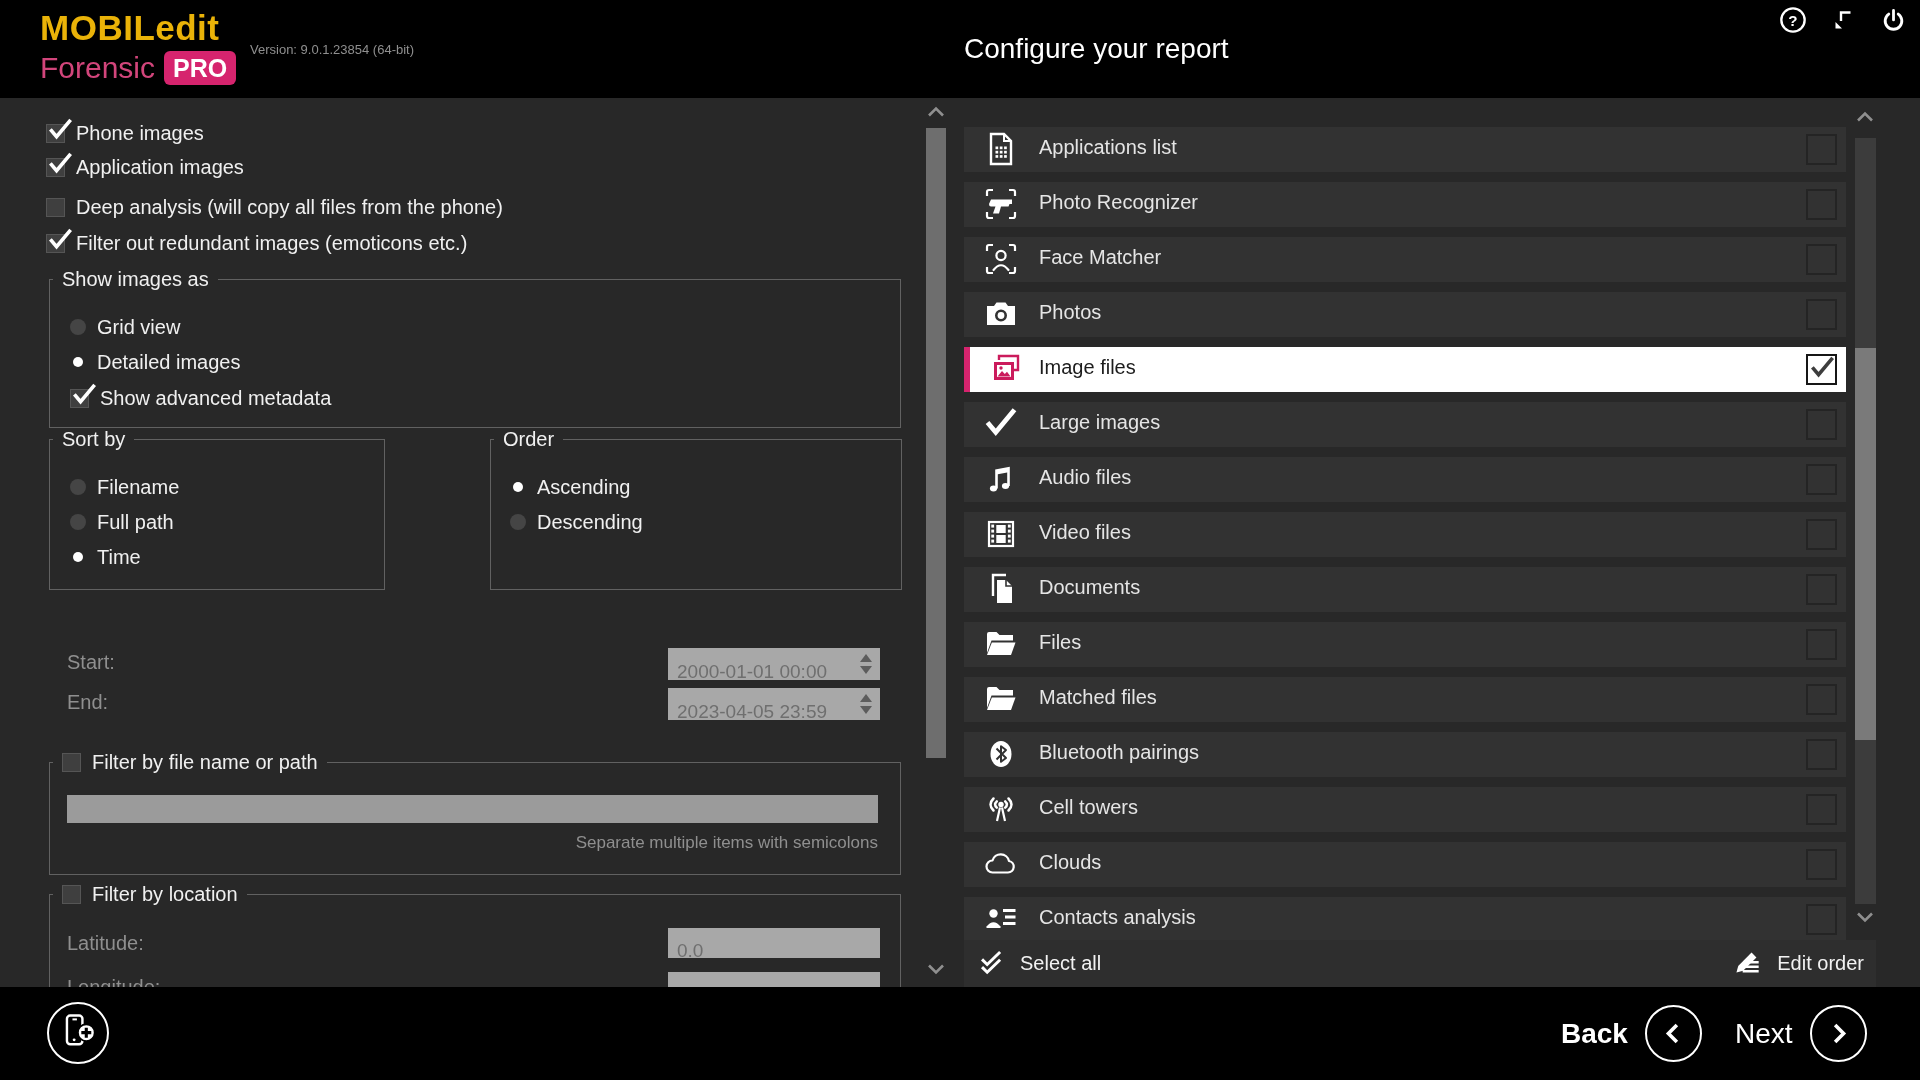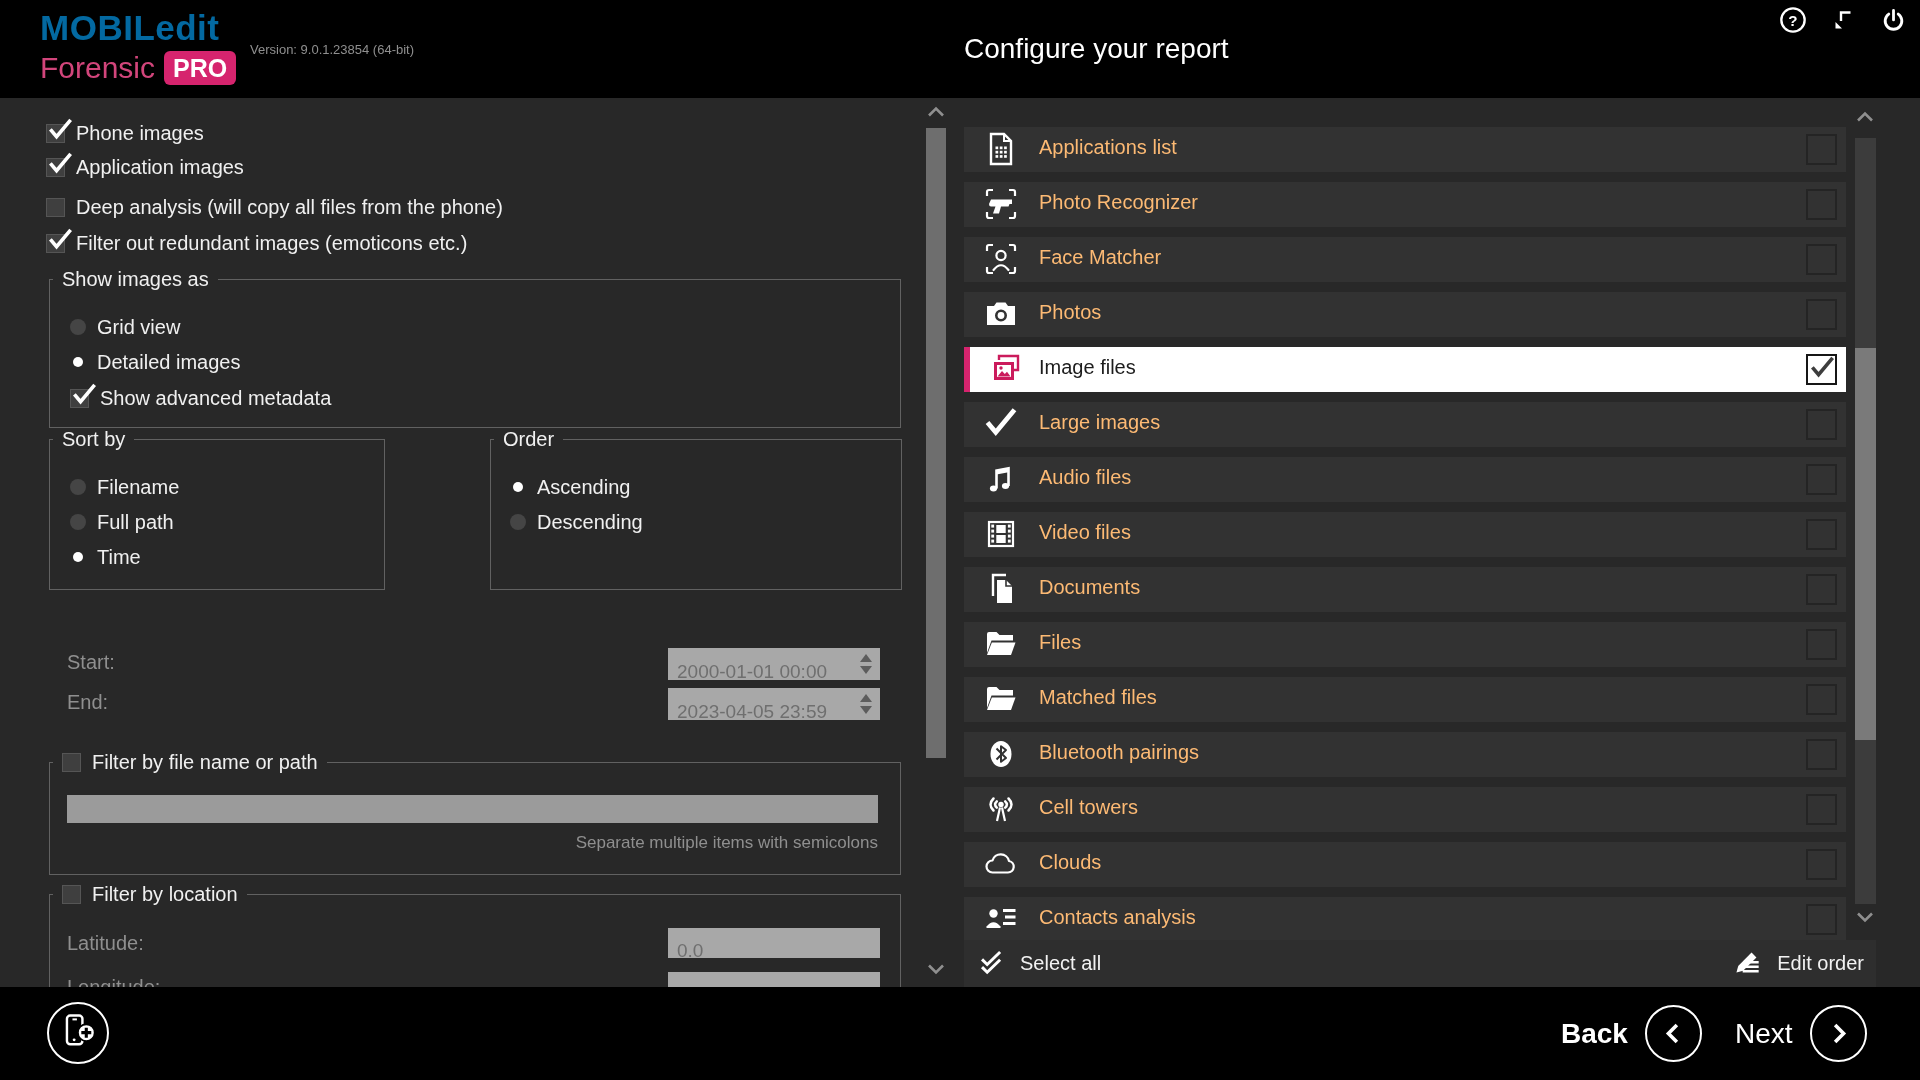--- a/index.html
+++ b/index.html
@@ -1,20 +1,20 @@
 <!DOCTYPE html>
 <html><head>
 <meta charset="utf-8">
 <style>
   html,body{margin:0;padding:0;width:1920px;height:1080px;background:#000;overflow:hidden;
     font-family:"Liberation Sans",sans-serif;color:#fff;-webkit-font-smoothing:antialiased;}
   
   .topbar{position:absolute;top:0;left:0;width:1920px;height:98px;background:#000;}
   .logo{position:absolute;left:40px;top:10px;line-height:1;}
-  .logo-l1{font-size:35px;font-weight:bold;color:#0369a1;letter-spacing:.5px;}
+  .logo-l1{font-size:35px;font-weight:bold;color:#eab308;letter-spacing:.5px;}
   .logo-l2{margin-top:6px;display:flex;align-items:center;gap:9px;font-size:30px;color:#d2457b;}
   .badge{background:#d6246e;color:#fff;font-weight:bold;font-size:25px;line-height:34px;
     padding:0 9px;border-radius:6px;display:inline-block;}
   .version{position:absolute;left:250px;top:42px;font-size:13px;color:#8f8f8f;}
   .page-title{position:absolute;left:964px;top:33px;font-size:28px;font-weight:400;color:#fff;}
   .top-icons{position:absolute;right:12px;top:5px;display:flex;gap:20px;align-items:center;}
   .top-icons .tbtn{width:30px;height:30px;display:flex;align-items:center;justify-content:center;cursor:pointer;}
   
   .main{position:absolute;top:98px;left:0;width:1920px;height:889px;background:#282828;overflow:hidden;}
   .opt-row{position:absolute;height:30px;display:flex;align-items:center;gap:11px;font-size:20px;color:#f0f0f0;}
@@ -34,21 +34,21 @@
   .text-input{position:absolute;background:#9b9b9b;height:28px;}
   .hint{position:absolute;font-size:17px;color:#8f8f8f;text-align:right;}
   
   .sb-chev{position:absolute;width:24px;height:18px;display:flex;align-items:center;justify-content:center;cursor:pointer;}
   .sb-thumb{position:absolute;cursor:pointer;}
   
   .row{position:absolute;left:964px;width:882px;height:45px;background:#323232;cursor:pointer;}
   .row.sel{background:#fff;box-shadow:inset 6px 0 0 #d6246e;}
   .ric{position:absolute;left:19px;top:4px;width:36px;height:36px;}
   .row.sel .ric{left:24px;}
-  .rlb{position:absolute;left:75px;top:9px;font-size:20px;color:#fdba74;}
+  .rlb{position:absolute;left:75px;top:9px;font-size:20px;color:#e5e5e5;}
   .row.sel .rlb{color:#1c1c1c;}
   .rcb{position:absolute;right:9px;top:7px;width:31px;height:31px;border:2px solid #242424;box-sizing:border-box;cursor:pointer;}
   .row.sel .rcb{border-color:#161616;background:#fff;}
   .rcb svg{position:absolute;top:-1px;left:1px;}
   .list-footer{position:absolute;left:964px;top:842px;width:912px;height:47px;background:#2e2e2e;
     display:flex;align-items:center;justify-content:space-between;padding:0 12px;box-sizing:border-box;}
   .lf-group{display:flex;align-items:center;gap:13px;font-size:20px;color:#f2f2f2;cursor:pointer;}
   
   .bottombar{position:absolute;top:987px;left:0;width:1920px;height:93px;background:#000;}
   .phone-btn{position:absolute;left:47px;top:15px;width:62px;height:62px;border:2px solid #fff;border-radius:50%;

